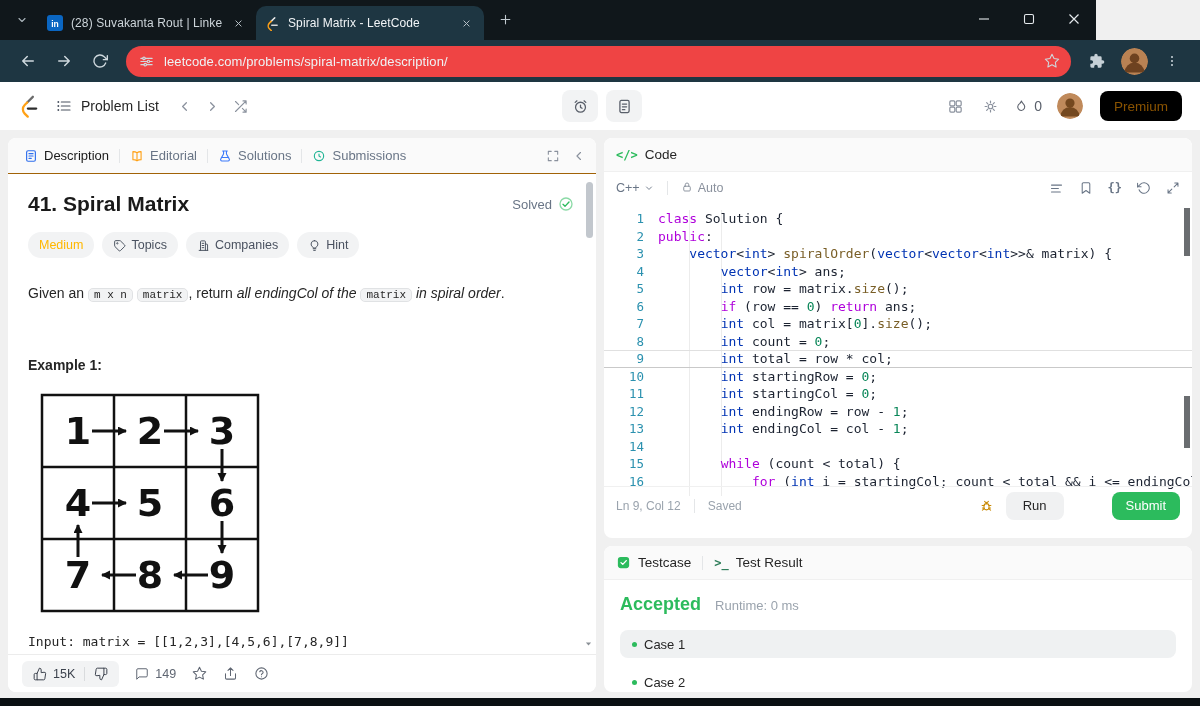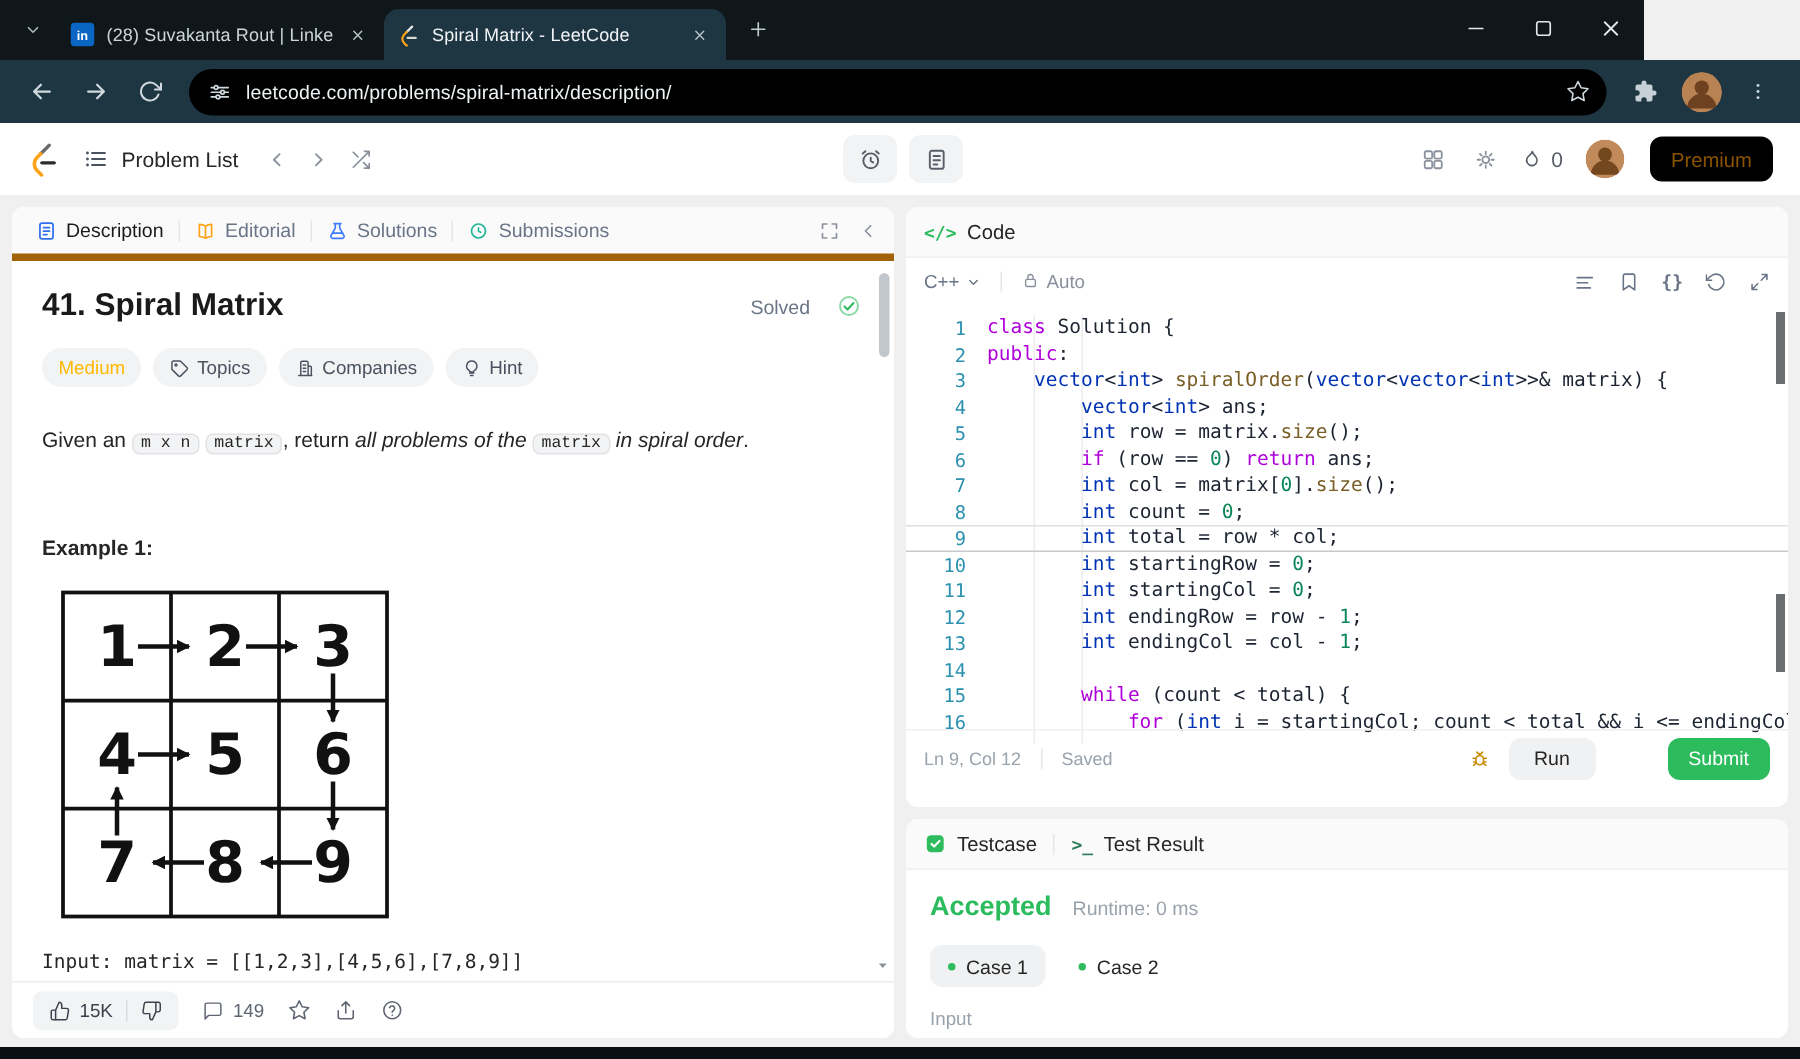--- a/index.html
+++ b/index.html
@@ -14,21 +14,21 @@
   .tab.active{width:228px;background:#1e3642;color:#f2f5f7;}
   .tab-fav{flex:none;}
   .tab-title{flex:1;white-space:nowrap;overflow:hidden;letter-spacing:.1px;}
   .tab-close{flex:none;width:17px;height:17px;border-radius:50%;display:flex;align-items:center;justify-content:center;color:#b9c2c8;}
   .newtab-btn{width:26px;height:26px;margin:0 0 8px 8px;display:flex;align-items:center;justify-content:center;color:#c2cbd1;}
   .win-controls{margin-left:auto;align-self:flex-start;display:flex;}
   .win-btn{width:45px;height:38px;display:flex;align-items:center;justify-content:center;color:#e4e9ec;}
 
   .navbar{position:absolute;top:40px;left:0;width:1200px;height:42px;background:#1e3642;display:flex;align-items:center;padding:0 10px;}
   .nav-btn{width:32px;height:32px;border-radius:50%;display:flex;align-items:center;justify-content:center;color:#cfd9de;flex:none;margin:0 2px;}
-  .addr-bar{flex:1;height:31px;margin:0 8px;background:#000000;border-radius:16px;display:flex;align-items:center;gap:10px;padding:0 6px 0 13px;}
+  .addr-bar{flex:1;height:31px;margin:0 8px;background:#ef4444;border-radius:16px;display:flex;align-items:center;gap:10px;padding:0 6px 0 13px;}
   .addr-url{flex:1;color:#eef3f5;font-size:13px;letter-spacing:.1px;}
   .addr-star{width:26px;height:26px;display:flex;align-items:center;justify-content:center;color:#cfd9de;}
   .avatar-btn{width:27px;height:27px;border-radius:50%;overflow:hidden;flex:none;margin:0 6px;}
 
   
   .lc-header{position:absolute;top:82px;left:0;width:1200px;height:48px;background:#fff;display:flex;align-items:center;padding:0 18px;}
   .lc-logo{margin-right:16px;}
   .pl-group{display:flex;align-items:center;gap:9px;color:#262626;font-size:14px;font-weight:500;margin-right:12px;}
   .hdr-btn{width:28px;height:30px;display:flex;align-items:center;justify-content:center;color:#8a919d;}
   .header-center{position:absolute;left:562px;top:8px;display:flex;gap:8px;}
@@ -36,35 +36,35 @@
   .header-right{margin-left:auto;display:flex;align-items:center;gap:7px;}
   .streak{display:flex;align-items:center;gap:5px;color:#595f6a;font-size:14px;padding:0 3px;}
   .hdr-avatar{width:26px;height:26px;border-radius:50%;overflow:hidden;margin:0 5px;}
   .premium-btn{height:30px;padding:0 14px;border-radius:8px;background:#000000;color:#8a5300;font-size:13.5px;font-weight:500;display:flex;align-items:center;margin-left:5px;}
 
   
   .left-panel{position:absolute;left:8px;top:138px;width:588px;height:554px;background:#fff;border-radius:8px;overflow:hidden;}
   .code-panel{position:absolute;left:604px;top:138px;width:588px;height:400px;background:#fff;border-radius:8px;overflow:hidden;}
   .test-panel{position:absolute;left:604px;top:546px;width:588px;height:146px;background:#fff;border-radius:8px;overflow:hidden;}
 
-  .panel-tabs{height:36px;background:#fafafa;border-bottom:5px solid #a16207;display:flex;align-items:center;padding:0 10px;}
+  .panel-tabs{height:36px;background:#fafafa;border-bottom:1px solid #a16207;display:flex;align-items:center;padding:0 10px;}
   .ptab{display:flex;align-items:center;gap:6px;padding:0 6px;font-size:13px;color:#697586;height:100%;}
   .ptab.active{color:#1a1a1a;font-weight:500;}
   .vsep{width:1px;height:14px;background:#e4e6e8;margin:0 4px;flex:none;}
   .ptab-actions{margin-left:auto;display:flex;align-items:center;gap:12px;color:#8a919d;}
 
   .panel-head{height:34px;background:#fafafa;border-bottom:1px solid #f0f0f0;display:flex;align-items:center;padding:0 12px;gap:7px;font-size:13.5px;color:#262626;}
   .code-glyph{color:#2cbb5d;font-family:"DejaVu Sans Mono","Liberation Mono",monospace;font-weight:bold;font-size:12px;}
   .terminal-glyph{color:#2f7d5a;font-family:"DejaVu Sans Mono","Liberation Mono",monospace;font-weight:bold;font-size:12px;}
 
   
   .desc-content{padding:16px 22px 0 20px;}
   .title-row{display:flex;align-items:center;justify-content:space-between;margin-top:2px;}
   .problem-title{font-size:21px;font-weight:600;color:#1a1a1a;}
-  .solved{display:flex;align-items:center;gap:18px;color:#697586;font-size:13px;}
+  .solved{display:flex;align-items:center;gap:6px;color:#697586;font-size:13px;}
   .badges{display:flex;align-items:center;gap:8px;margin-top:16px;}
   .badge{height:26px;padding:0 11px;border-radius:13px;background:#f2f3f4;display:flex;align-items:center;gap:5px;font-size:12.5px;color:#4a5260;}
   .badge.medium{color:#ffb800;}
   .statement{margin-top:24px;font-size:14px;color:#262626;line-height:1.65;}
   .statement code{background:rgba(0,10,32,.05);border:1px solid rgba(0,10,32,.07);border-radius:5px;padding:0 5px;
     font-family:Liberation Mono, monospace;font-size:11px;color:#262626;}
   .statement em{font-style:italic;}
   .example-label{margin-top:52px;font-size:14px;font-weight:700;color:#262626;}
   .figure{margin-top:12px;margin-left:4px;}
   .example-io{margin-top:10px;font-family:"DejaVu Sans Mono","Liberation Mono",monospace;font-size:13px;line-height:1.5;color:#262626;white-space:pre;}
@@ -98,21 +98,21 @@
   .editor-status{position:absolute;left:0;right:0;bottom:14px;height:38px;border-top:1px solid #f0f0f0;display:flex;align-items:center;padding:0 12px;gap:9px;font-size:12px;color:#9aa3ad;}
   .status-right{margin-left:auto;display:flex;align-items:center;gap:12px;}
   .run-btn{height:28px;padding:0 17px;border-radius:8px;background:#f0f1f2;color:#262626;font-size:13px;font-weight:500;display:flex;align-items:center;}
   .submit-btn{height:28px;padding:0 14px;border-radius:8px;background:#2cbb5d;color:#fff;font-size:13px;font-weight:500;display:flex;align-items:center;margin-left:36px;}
 
   
   .test-content{padding:12px 16px 0;}
   .result-row{display:flex;align-items:baseline;gap:14px;margin-top:2px;}
   .accepted{color:#2cbb5d;font-size:18px;font-weight:600;}
   .runtime{color:#9aa3ad;font-size:13px;}
-  .cases{display:flex;gap:10px;margin-top:15px;}
+  .cases{display:flex;gap:10px;margin-top:15px;flex-direction:column;}
   .case-pill{height:28px;padding:0 12px;border-radius:8px;display:flex;align-items:center;gap:7px;font-size:13px;color:#262626;}
   .case-pill.active{background:#eff1f2;}
   .case-dot{width:5px;height:5px;border-radius:50%;background:#2cbb5d;}
   .input-label{margin-top:14px;font-size:12.5px;color:#9aa3ad;}
 
   .bottom-strip{position:absolute;left:0;top:698px;width:1200px;height:8px;background:#0a0f12;}
 </style>
 </head>
 <body>
 
@@ -384,21 +384,21 @@
         <span>Companies</span>
       </span>
       <span class="badge">
         <svg width="13" height="13" viewBox="0 0 24 24" fill="none" stroke="currentColor" stroke-width="1.8" stroke-linecap="round" stroke-linejoin="round">
             <path d="M9.5 18h5M10.5 21h3M12 3a6.3 6.3 0 0 0-3.7 11.4c.8.6 1.2 1.4 1.4 2.3h4.6c.2-.9.6-1.7 1.4-2.3A6.3 6.3 0 0 0 12 3z"></path>
           </svg>
         <span>Hint</span>
       </span>
     </div>
 
-    <p class="statement" id="statement"><span>Given an </span><code>m x n</code><span> </span><code>matrix</code><span>, return </span><em>all problems of the</em><span> </span><code>matrix</code><span> </span><em>in spiral order</em><span>.</span></p>
+    <p class="statement" id="statement"><span>Given an </span><code>m x n</code><span> </span><code>matrix</code><span>, return </span><em>all endingCol of the</em><span> </span><code>matrix</code><span> </span><em>in spiral order</em><span>.</span></p>
 
     <p class="example-label">Example 1:</p>
 
     <div class="figure">
       <svg width="237" height="237" viewBox="0 0 237 237">
         <defs>
           <marker id="arr" markerUnits="userSpaceOnUse" markerWidth="12" markerHeight="12" refX="8" refY="4.5" orient="auto">
             <path d="M0,0 L9,4.5 L0,9 Z" fill="#111111"></path>
           </marker>
         </defs>

